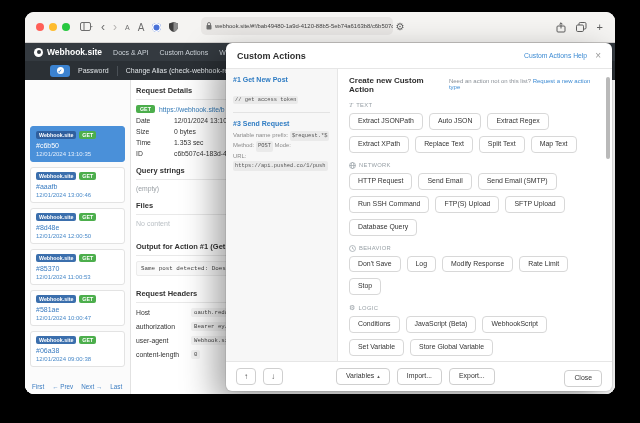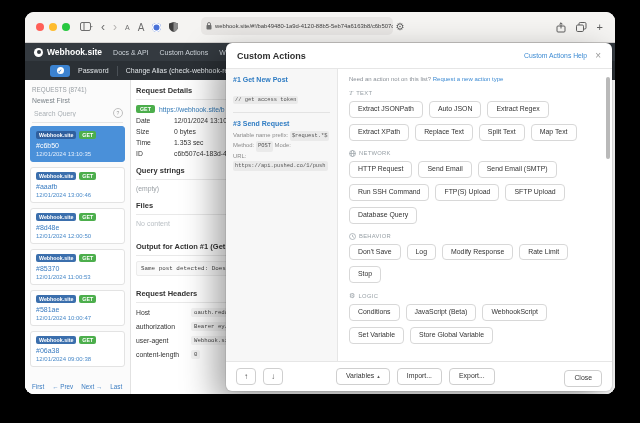--- a/index.html
+++ b/index.html
@@ -184,28 +184,20 @@
         <span class="nav2item">Password</span>
         <span class="vsep"></span>
         <span class="nav2item">Change Alias (check-webhook-reddit)</span>
         <span class="vsep"></span>
         <span class="nav2item">Schedule</span>
       </div>
 
       <div class="content">
 
         <div class="sidebar">
-          <div class="side-top">
-            <div class="req-header">REQUESTS (8741)</div>
-            <div class="sort">Newest First</div>
-            <div class="searchrow">
-              <input placeholder="Search Query" style="">
-              <span class="qicon">?</span>
-            </div>
-          </div>
           <div class="cards">
             <div class="card selected">
               <div class="badges">
                   <span class="bapp">Webhook.site</span>
                   <span class="bget">GET</span>
                 </div>
               <div class="cid">#c6b50</div>
               <div class="cdate">12/01/2024 13:10:35</div>
             </div>
             <div class="card">
@@ -330,20 +322,21 @@
               <span class="mchip">POST</span>
               <span>Mode:</span><br>
               <span>URL:</span><br>
               <span class="mchip">https://api.pushed.co/1/push</span>
             </div>
           </div>
         </div>
 
         <div class="m-right">
           <div class="createrow">
+            <span class="create-title">Create new Custom Action</span>
             <span class="need"><span>Need an action not on this list?</span> <a>Request a new action type</a></span>
           </div>
 
           <div class="sec">
             <div class="seclabel">
                 <span class="secicon" style="font-family:'Liberation Serif',serif;font-style:italic;font-size:7px;">T</span>
                 <span>TEXT</span>
               </div>
             <div class="btns">
               <span class="abtn">Extract JSONPath</span>

